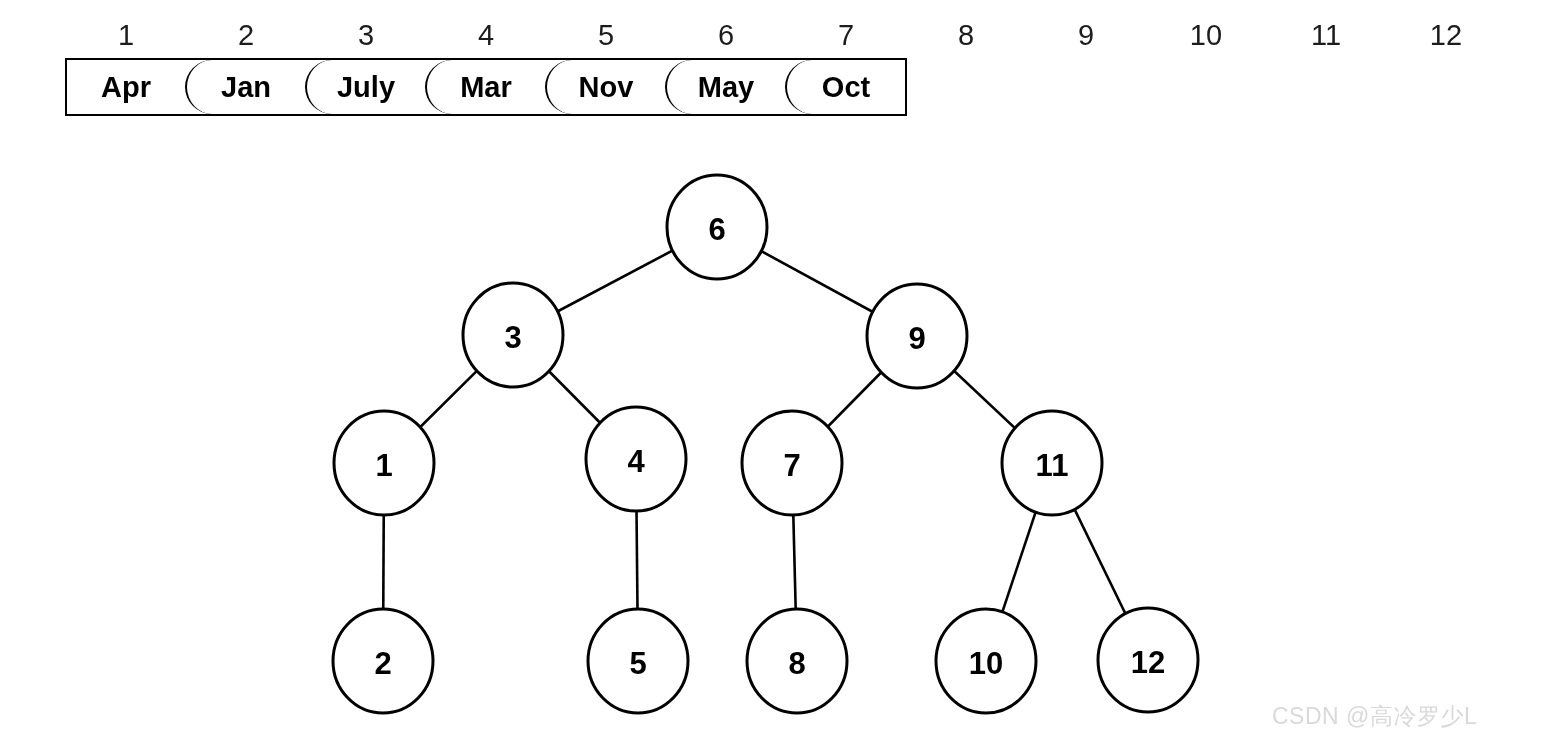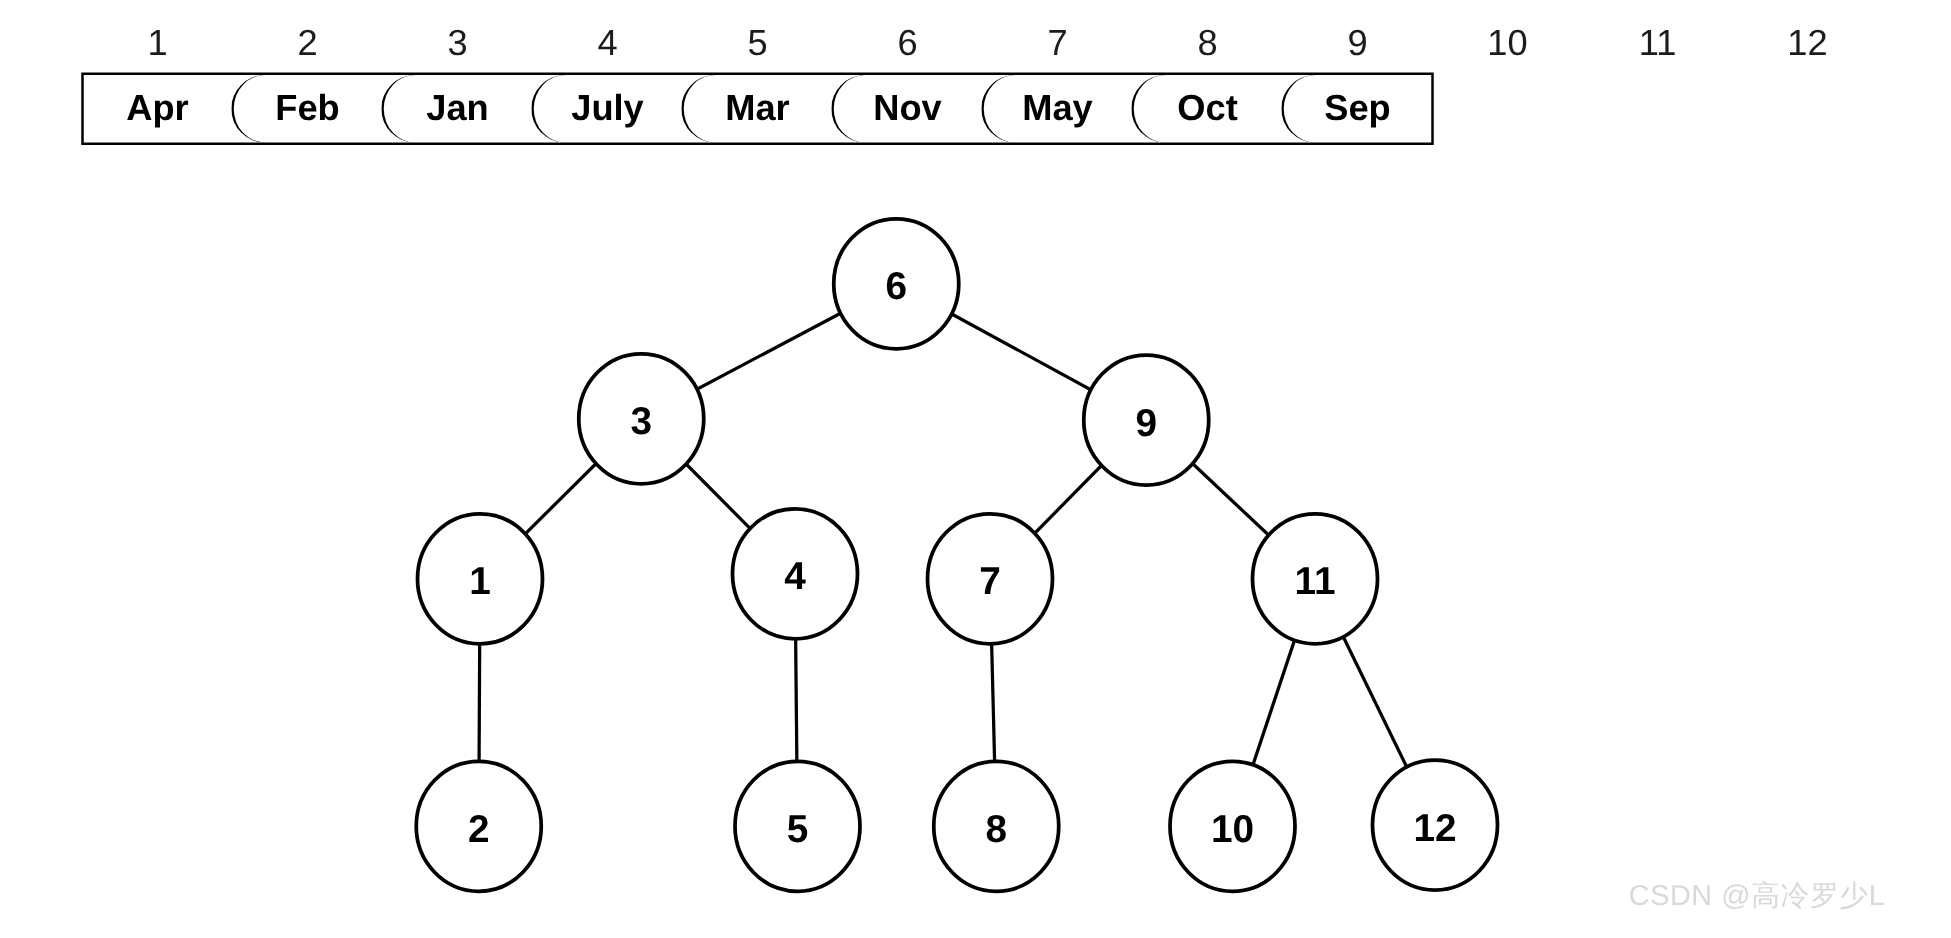--- a/index.html
+++ b/index.html
@@ -60,21 +60,21 @@
   }
   .tree-svg text {
     font-family: "Liberation Sans", "DejaVu Sans", sans-serif;
     font-size: 31px;
     font-weight: 700;
     fill: #000000;
   }
   .watermark {
     position: absolute;
     top: 701px;
-    left: 1303px;
+    left: 1272px;
     font-size: 23px;
     letter-spacing: 0.5px;
     color: #d9d9d9;
     white-space: nowrap;
     user-select: none;
   }
 </style>
 </head>
 <body>
 
@@ -88,28 +88,26 @@
     <div class="index-cell">7</div>
     <div class="index-cell">8</div>
     <div class="index-cell">9</div>
     <div class="index-cell">10</div>
     <div class="index-cell">11</div>
     <div class="index-cell">12</div>
   </div>
 
 <div class="month-table" id="month-table">
     <div class="month-cell">Apr</div>
-    <div class="month-cell">Feb</div>
     <div class="month-cell">Jan</div>
     <div class="month-cell">July</div>
     <div class="month-cell">Mar</div>
     <div class="month-cell">Nov</div>
     <div class="month-cell">May</div>
     <div class="month-cell">Oct</div>
-    <div class="month-cell">Sep</div>
   </div>
 
 <svg class="tree-svg" id="tree-svg" width="1561" height="750" viewBox="0 0 1561 750">
     <line x1="717" y1="227" x2="513" y2="335" stroke="#000000" stroke-width="2.6"></line>
     <line x1="717" y1="227" x2="917" y2="336" stroke="#000000" stroke-width="2.6"></line>
     <line x1="513" y1="335" x2="384" y2="463" stroke="#000000" stroke-width="2.6"></line>
     <line x1="513" y1="335" x2="636" y2="459" stroke="#000000" stroke-width="2.6"></line>
     <line x1="917" y1="336" x2="792" y2="463" stroke="#000000" stroke-width="2.6"></line>
     <line x1="917" y1="336" x2="1052" y2="463" stroke="#000000" stroke-width="2.6"></line>
     <line x1="384" y1="463" x2="383" y2="661" stroke="#000000" stroke-width="2.6"></line>

